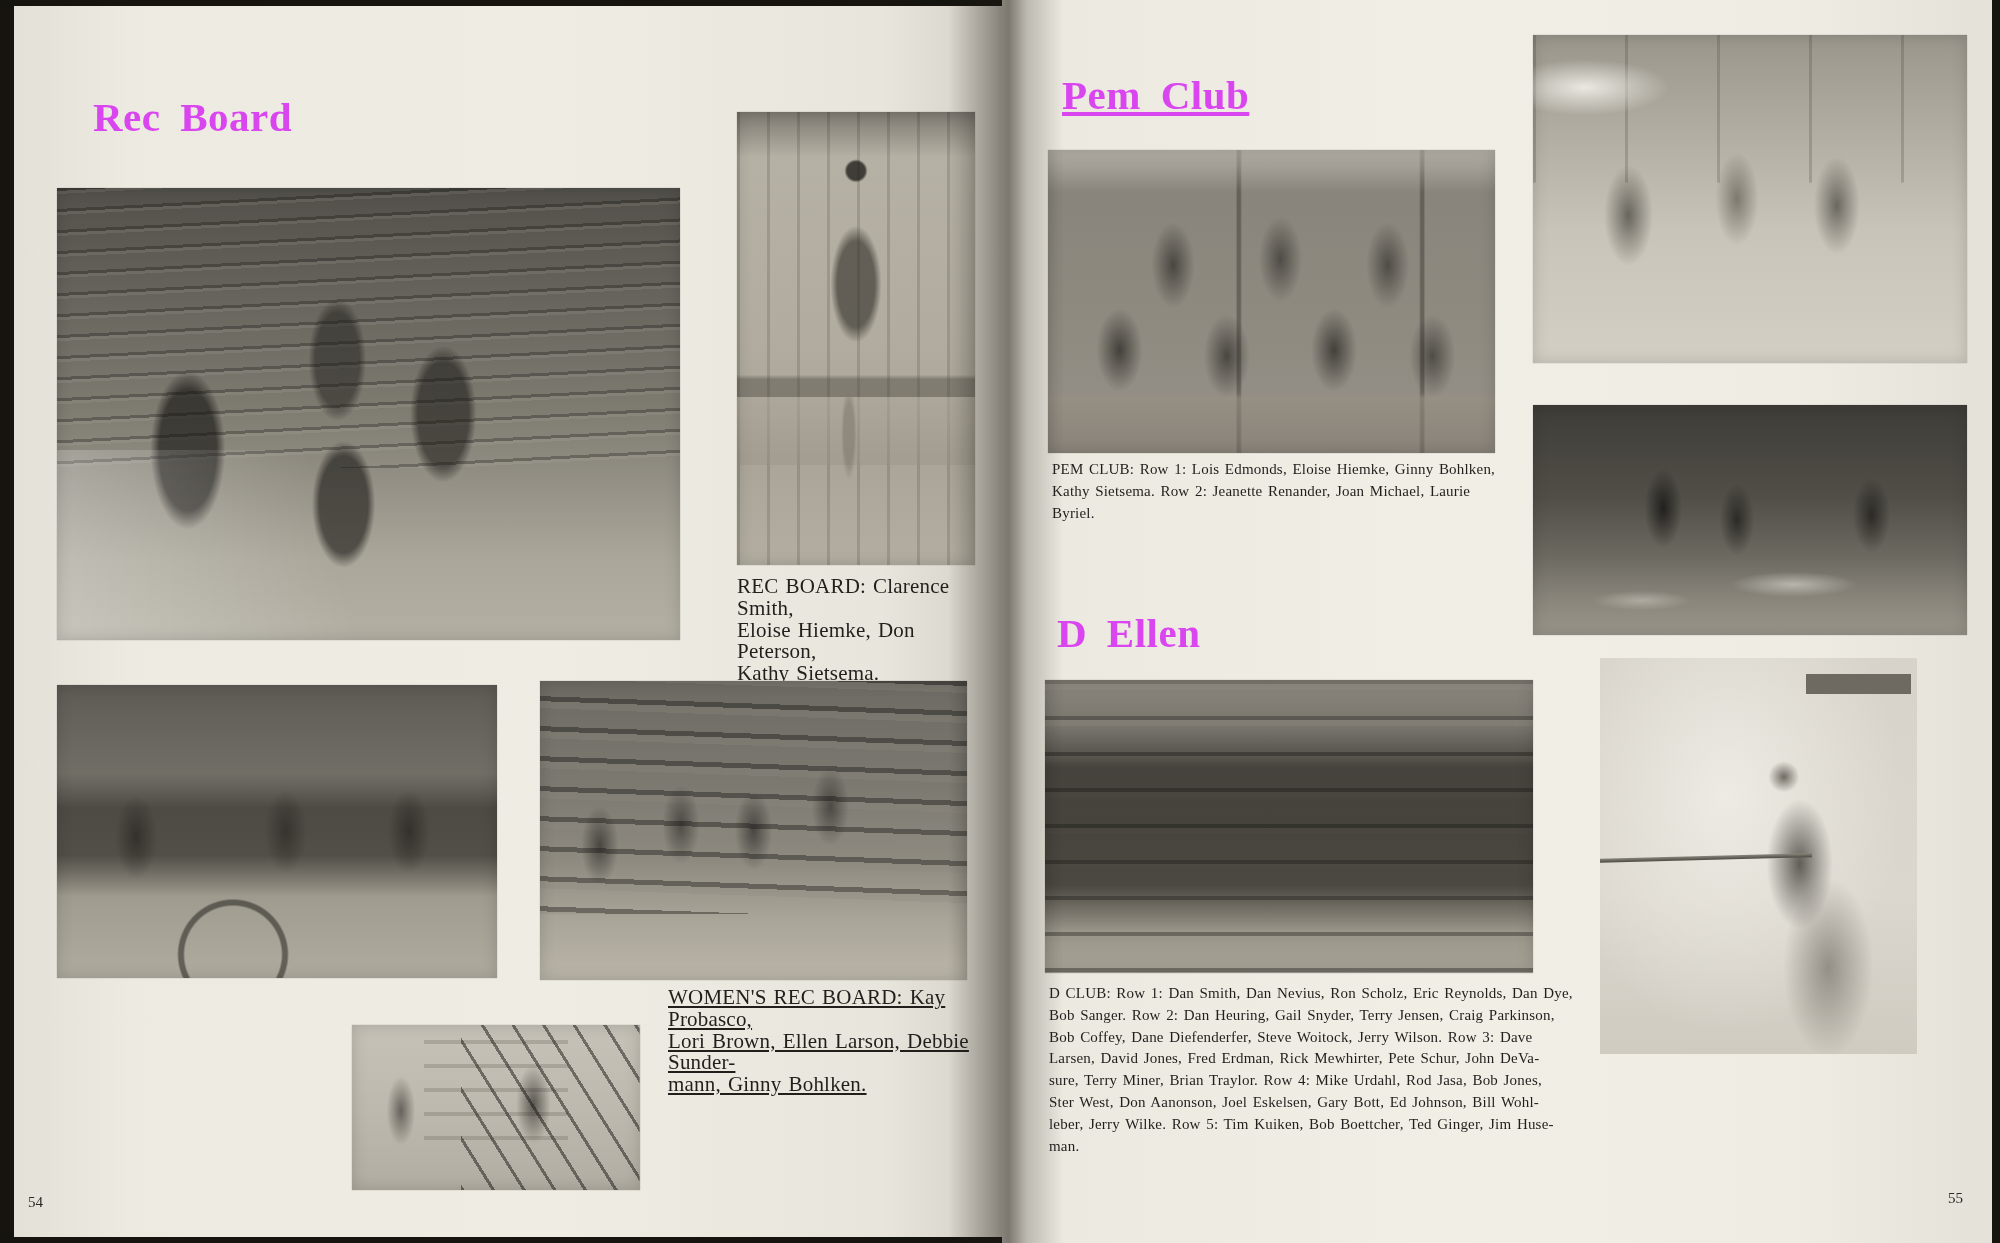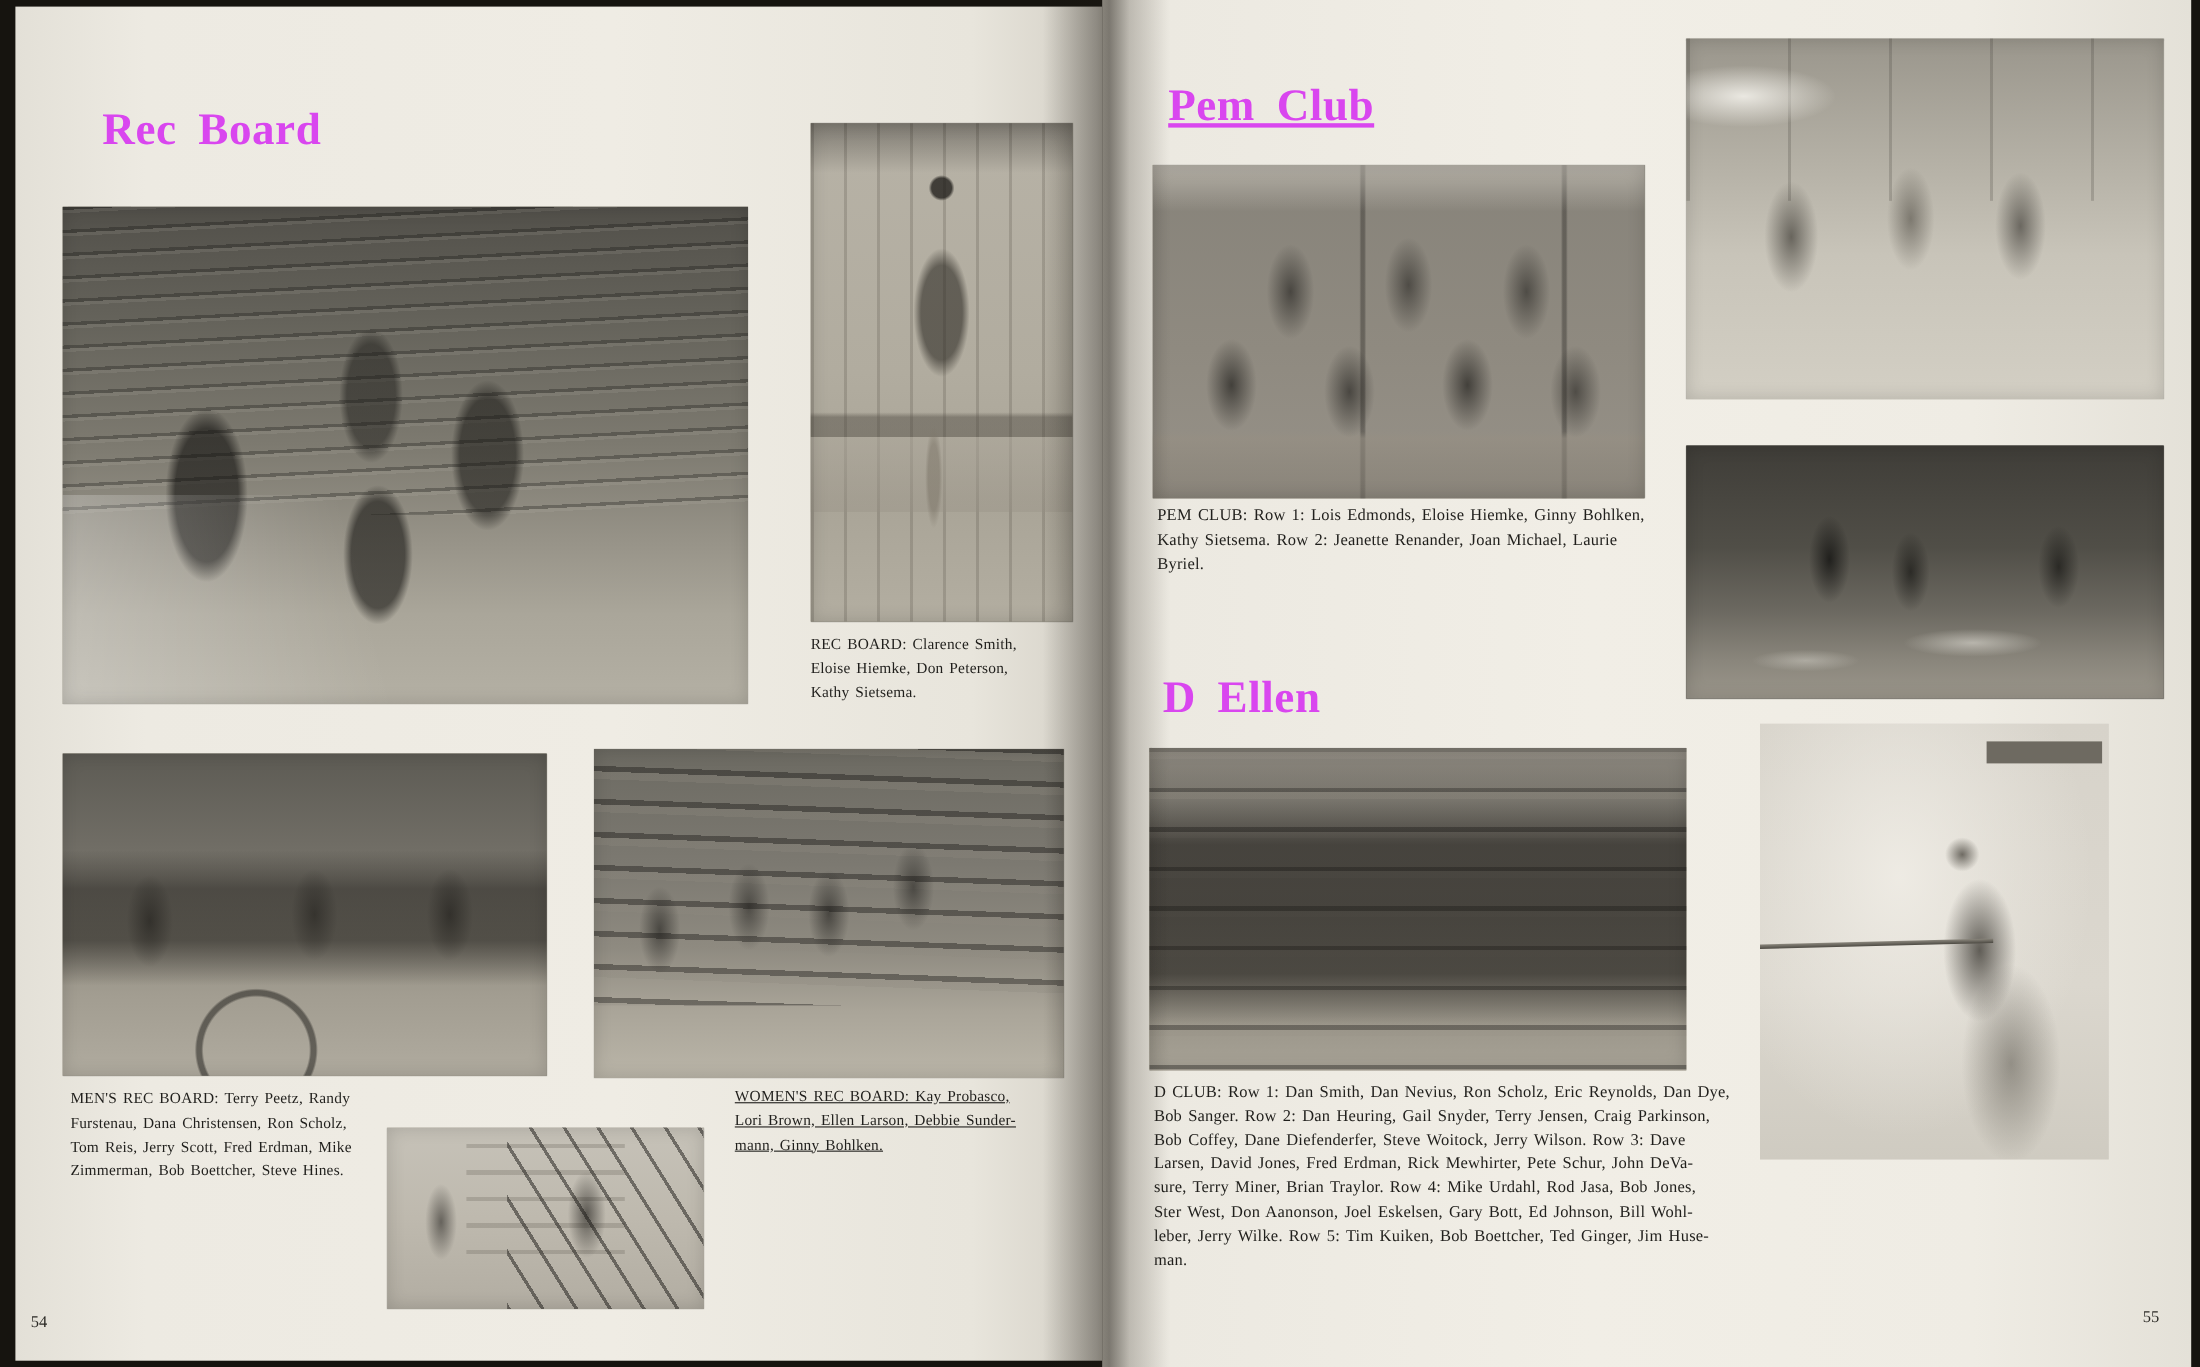--- a/index.html
+++ b/index.html
@@ -19,21 +19,21 @@
   }
   .gutter-shadow {
     position:absolute; left:948px; top:0; width:116px; height:1243px; pointer-events:none;
     background:linear-gradient(90deg,rgba(30,26,20,0) 0%,rgba(30,26,20,.38) 42%,rgba(30,26,20,.5) 52%,rgba(30,26,20,.18) 68%,rgba(30,26,20,0) 100%);
   }
   .heading {
     position:absolute; margin:0; font-weight:bold; font-size:41px; line-height:46px;
     color:#d946ef; letter-spacing:.5px; word-spacing:9px; white-space:nowrap;
   }
   .caption {
-    position:absolute; margin:0; font-size:14px; line-height:21.8px;
+    position:absolute; margin:0; font-size:21px; line-height:21.8px;
     color:#201f1c; white-space:pre-line; letter-spacing:.2px; word-spacing:1.6px;
   }
   .caption-sm { font-size:15px; }
   .page-num { position:absolute; font-size:15px; color:#2a2925; }
   .photo {
     position:absolute; overflow:hidden; background-color:#94907f;
     box-shadow: inset 0 0 16px rgba(0,0,0,.16), 0 0 1px rgba(0,0,0,.35);
   }
   
   .ph-main {
@@ -163,24 +163,20 @@
   <div class="photo ph-main" style="left:57px; top:188px; width:623px; height:452px;" title="Four students with basketballs posed in gym before stacked bleachers"></div>
 
   <div class="photo ph-girl" style="left:737px; top:112px; width:238px; height:453px;" title="Girl in print dress standing before wood paneling"></div>
 
   <p class="caption" style="left:737px; top:576px; width:250px;">REC BOARD: Clarence Smith,
 Eloise Hiemke, Don Peterson,
 Kathy Sietsema.</p>
 
   <div class="photo ph-mens" style="left:57px; top:685px; width:440px; height:293px;" title="Men's Rec Board members standing in gym"></div>
 
-  <p class="caption" style="left:64px; top:989px; width:292px;">MEN'S REC BOARD: Terry Peetz, Randy
-Furstenau, Dana Christensen, Ron Scholz,
-Tom Reis, Jerry Scott, Fred Erdman, Mike
-Zimmerman, Bob Boettcher, Steve Hines.</p>
 
   <div class="photo ph-womens" style="left:540px; top:681px; width:427px; height:299px;" title="Women's Rec Board members seated on bleachers"></div>
 
   <p class="caption" style="left:668px; top:987px; width:325px;text-decoration:underline;">WOMEN'S REC BOARD: Kay Probasco,
 Lori Brown, Ellen Larson, Debbie Sunder-
 mann, Ginny Bohlken.</p>
 
   <div class="photo ph-stairs" style="left:352px; top:1025px; width:288px; height:165px;" title="Two students posed beside a staircase"></div>
 
   <div class="page-num" style="left:28px; top:1194px;">54</div>

